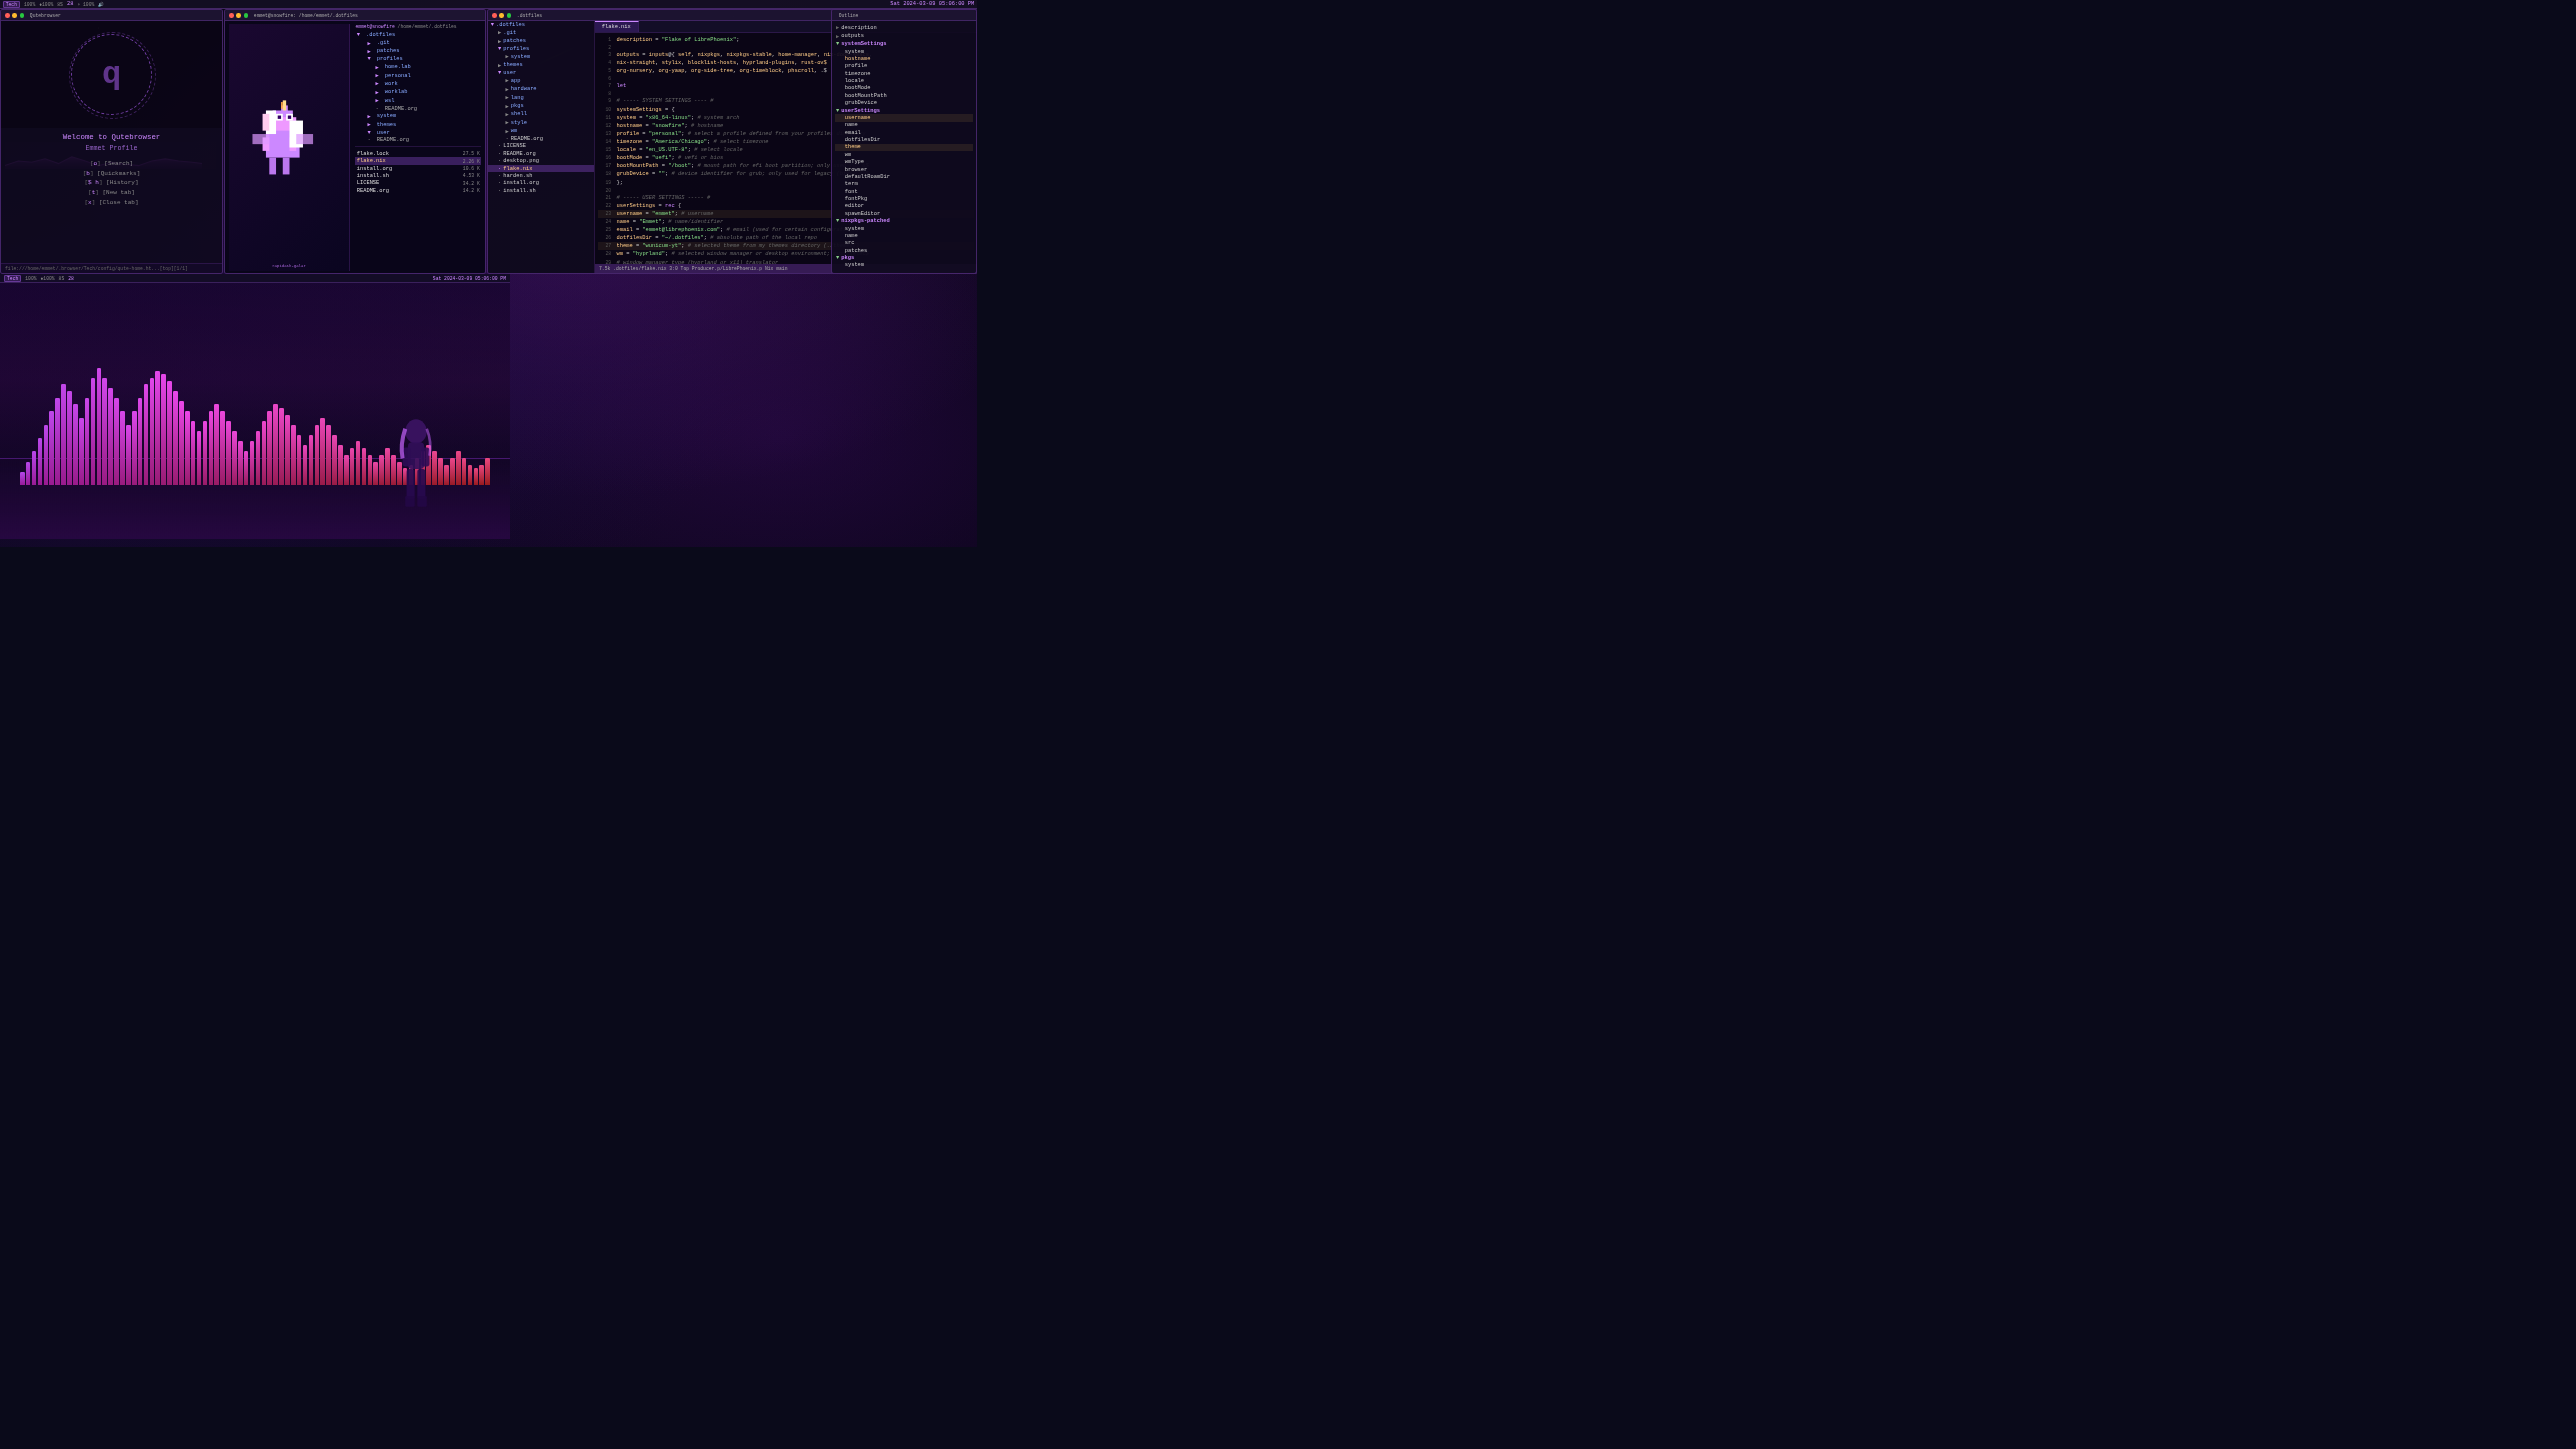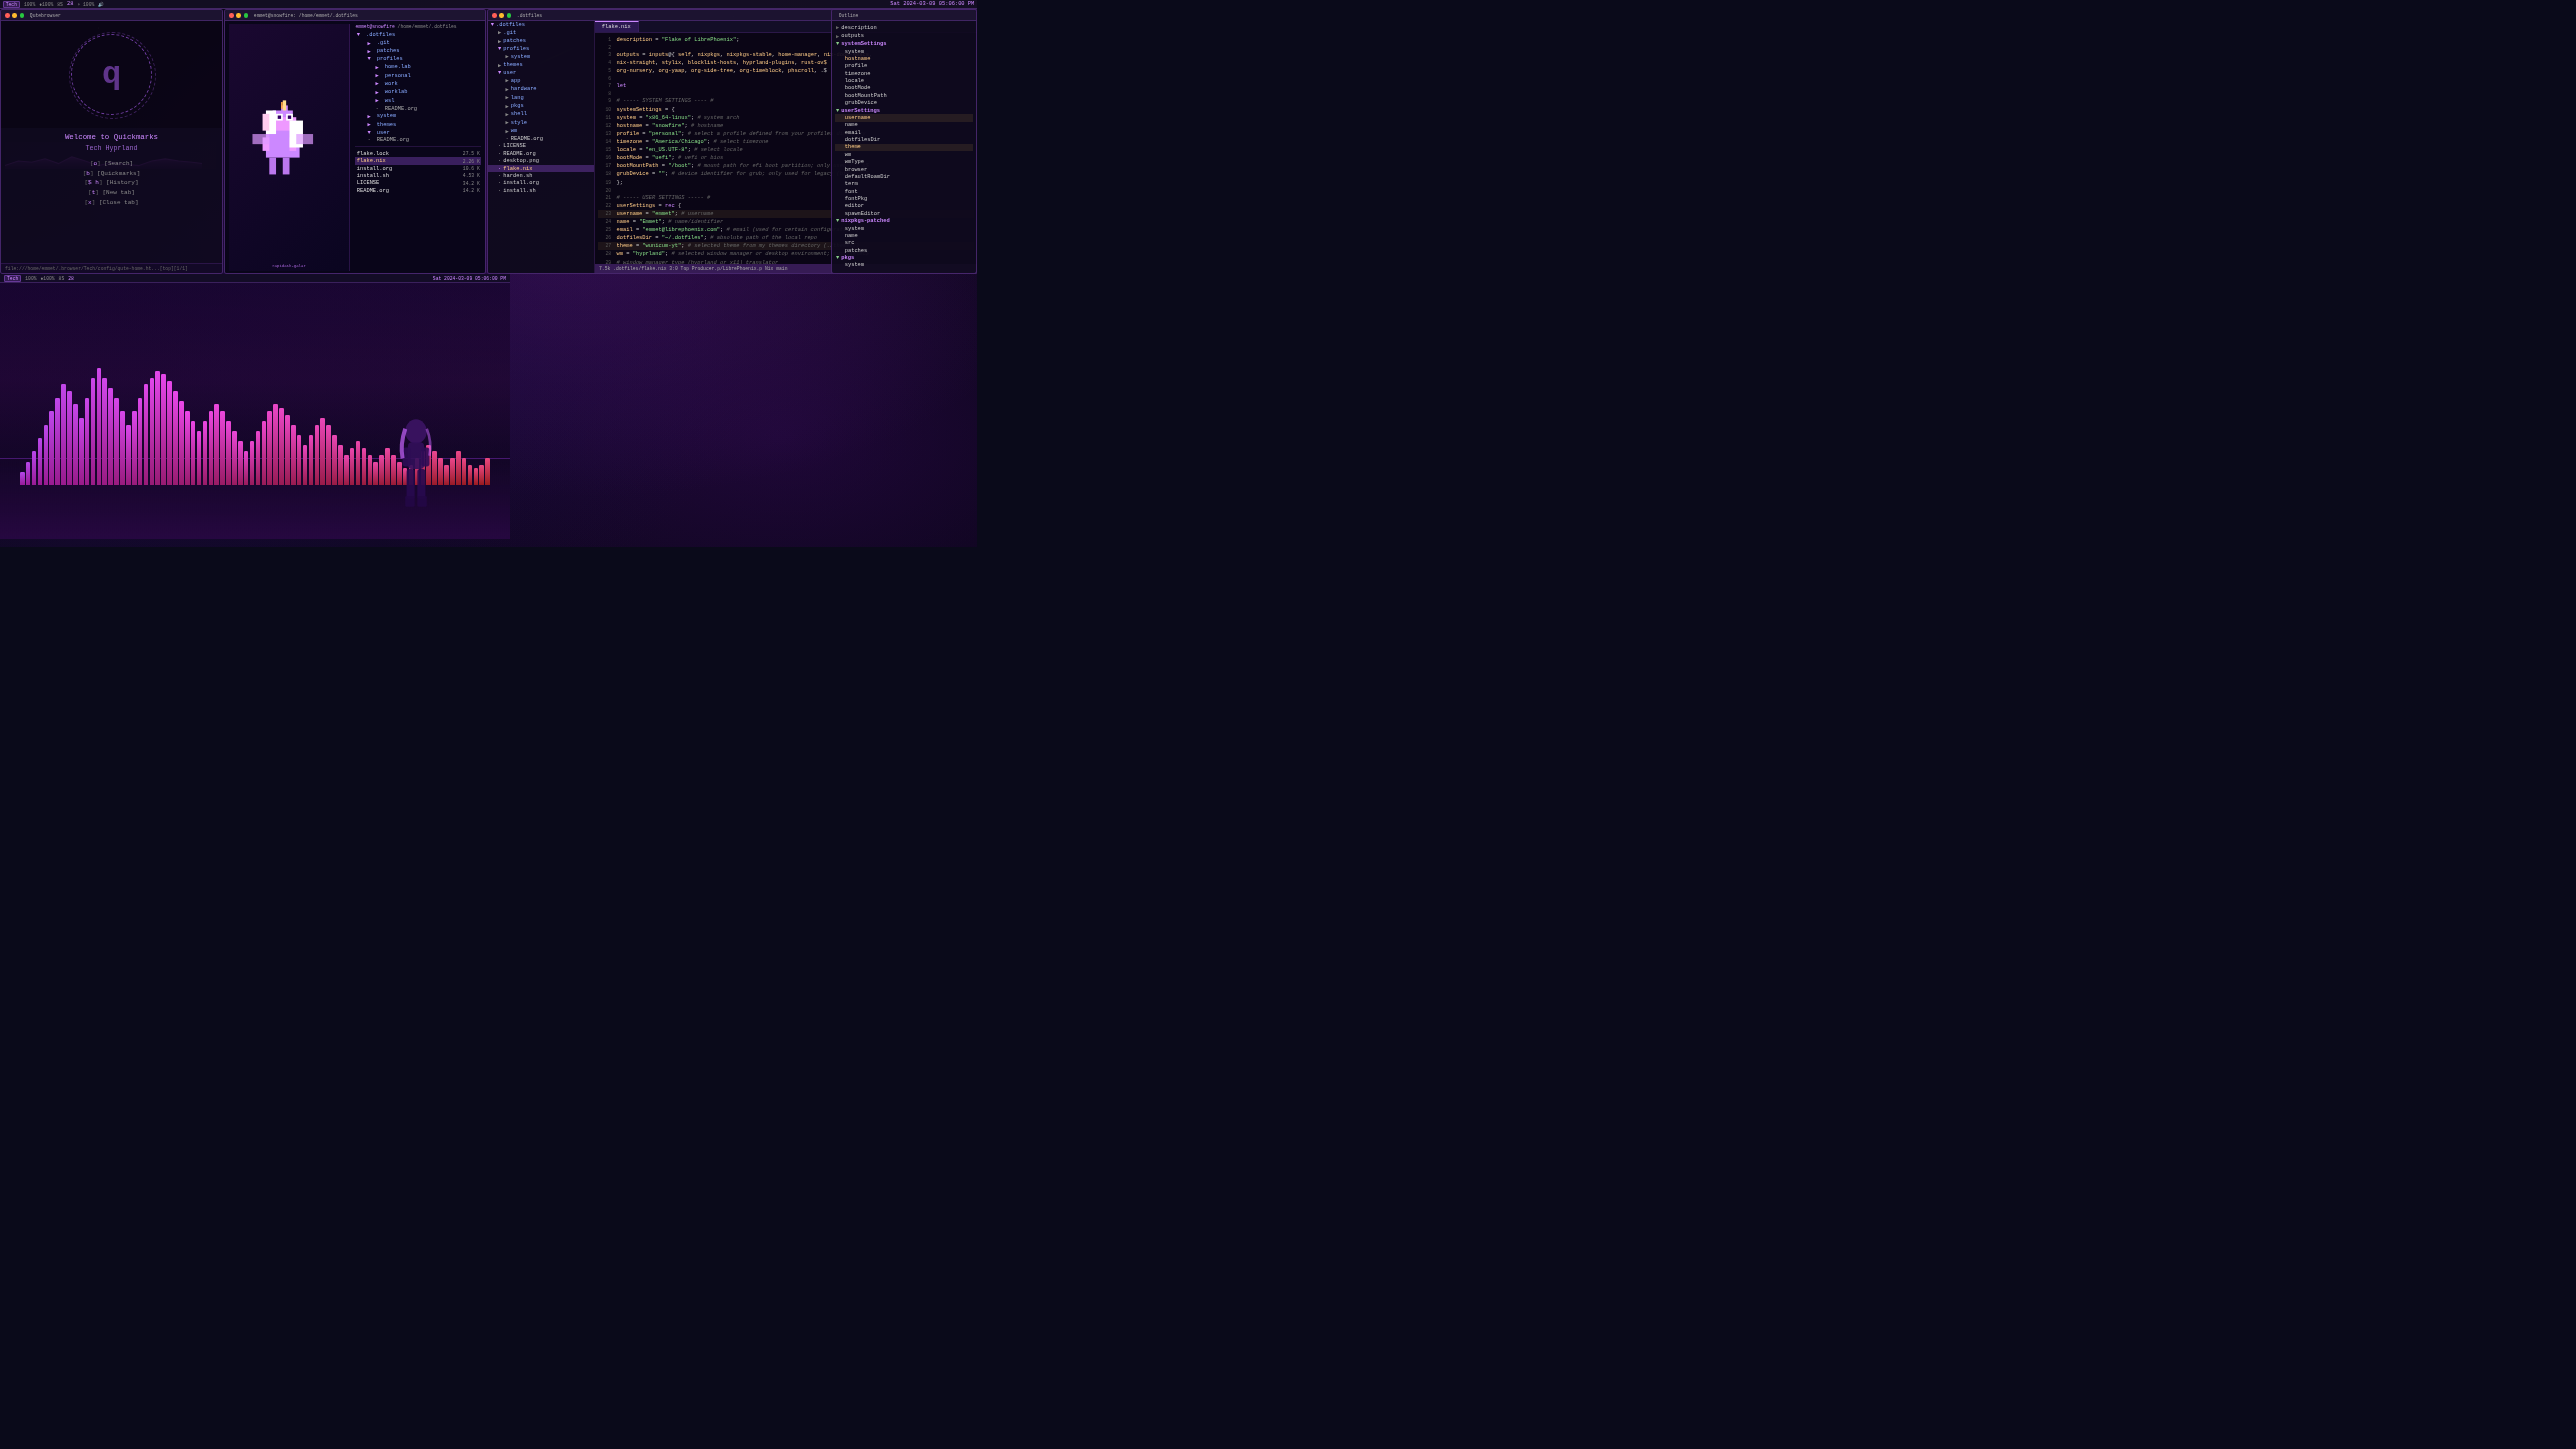--- a/index.html
+++ b/index.html
@@ -514,22 +514,22 @@
     <span class="panel-dot dot-green"></span>
     <span class="panel-title-text">Qutebrowser</span>
   </div>
   <div class="qute-logo-area">
     <div class="qute-logo">
       <div class="qute-logo-ring"></div>
       <span class="qute-logo-inner">q</span>
     </div>
   </div>
   <div class="qute-welcome">
-    <div class="qute-welcome-title">Welcome to Quickmarks</div>
-    <div class="qute-welcome-sub">Tech Hyprland</div>
+    <div class="qute-welcome-title">Welcome to Qutebrowser</div>
+    <div class="qute-welcome-sub">Emmet Profile</div>
     <div class="qute-menu">
       <div class="qute-menu-item">
         <span class="bracket">[</span><span class="accent">o</span><span class="bracket">]</span> [Search]
       </div>
       <div class="qute-menu-item">
         <span class="bracket">[</span><span class="accent">b</span><span class="bracket">]</span> [Quickmarks]
       </div>
       <div class="qute-menu-item">
         <span class="bracket">[</span><span class="accent">$ h</span><span class="bracket">]</span> [History]
       </div>

